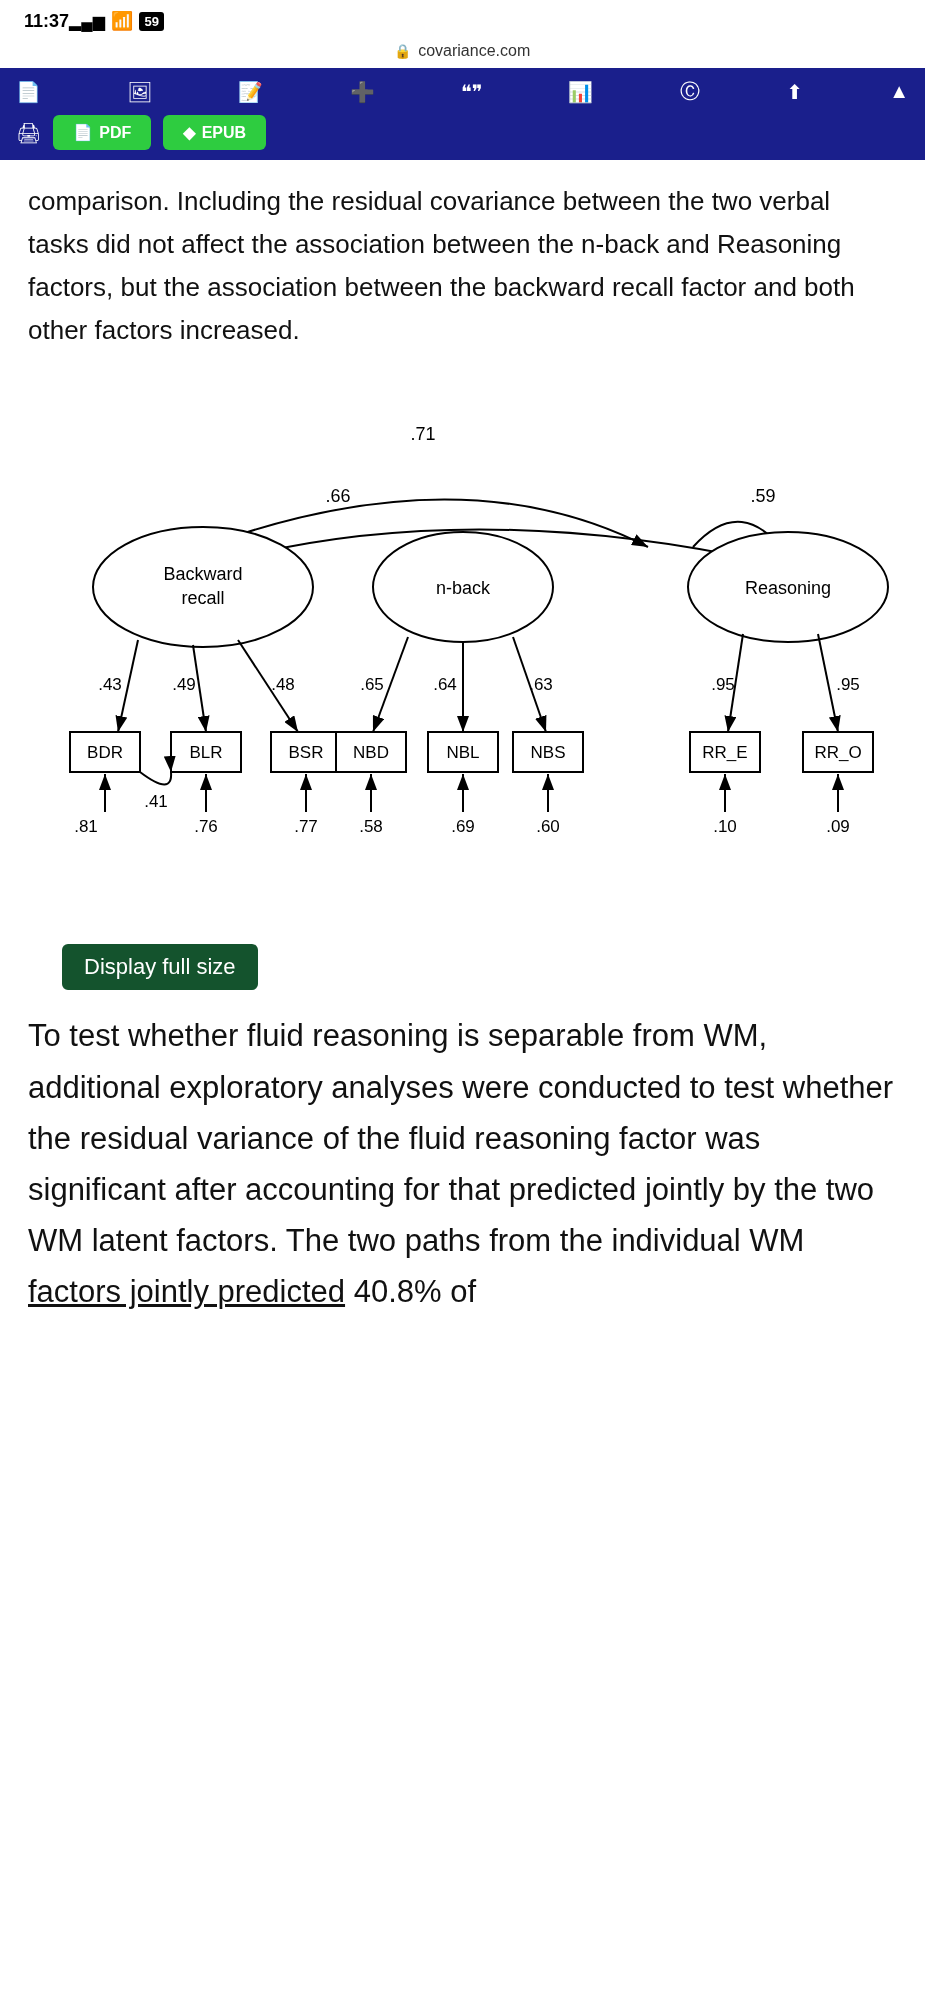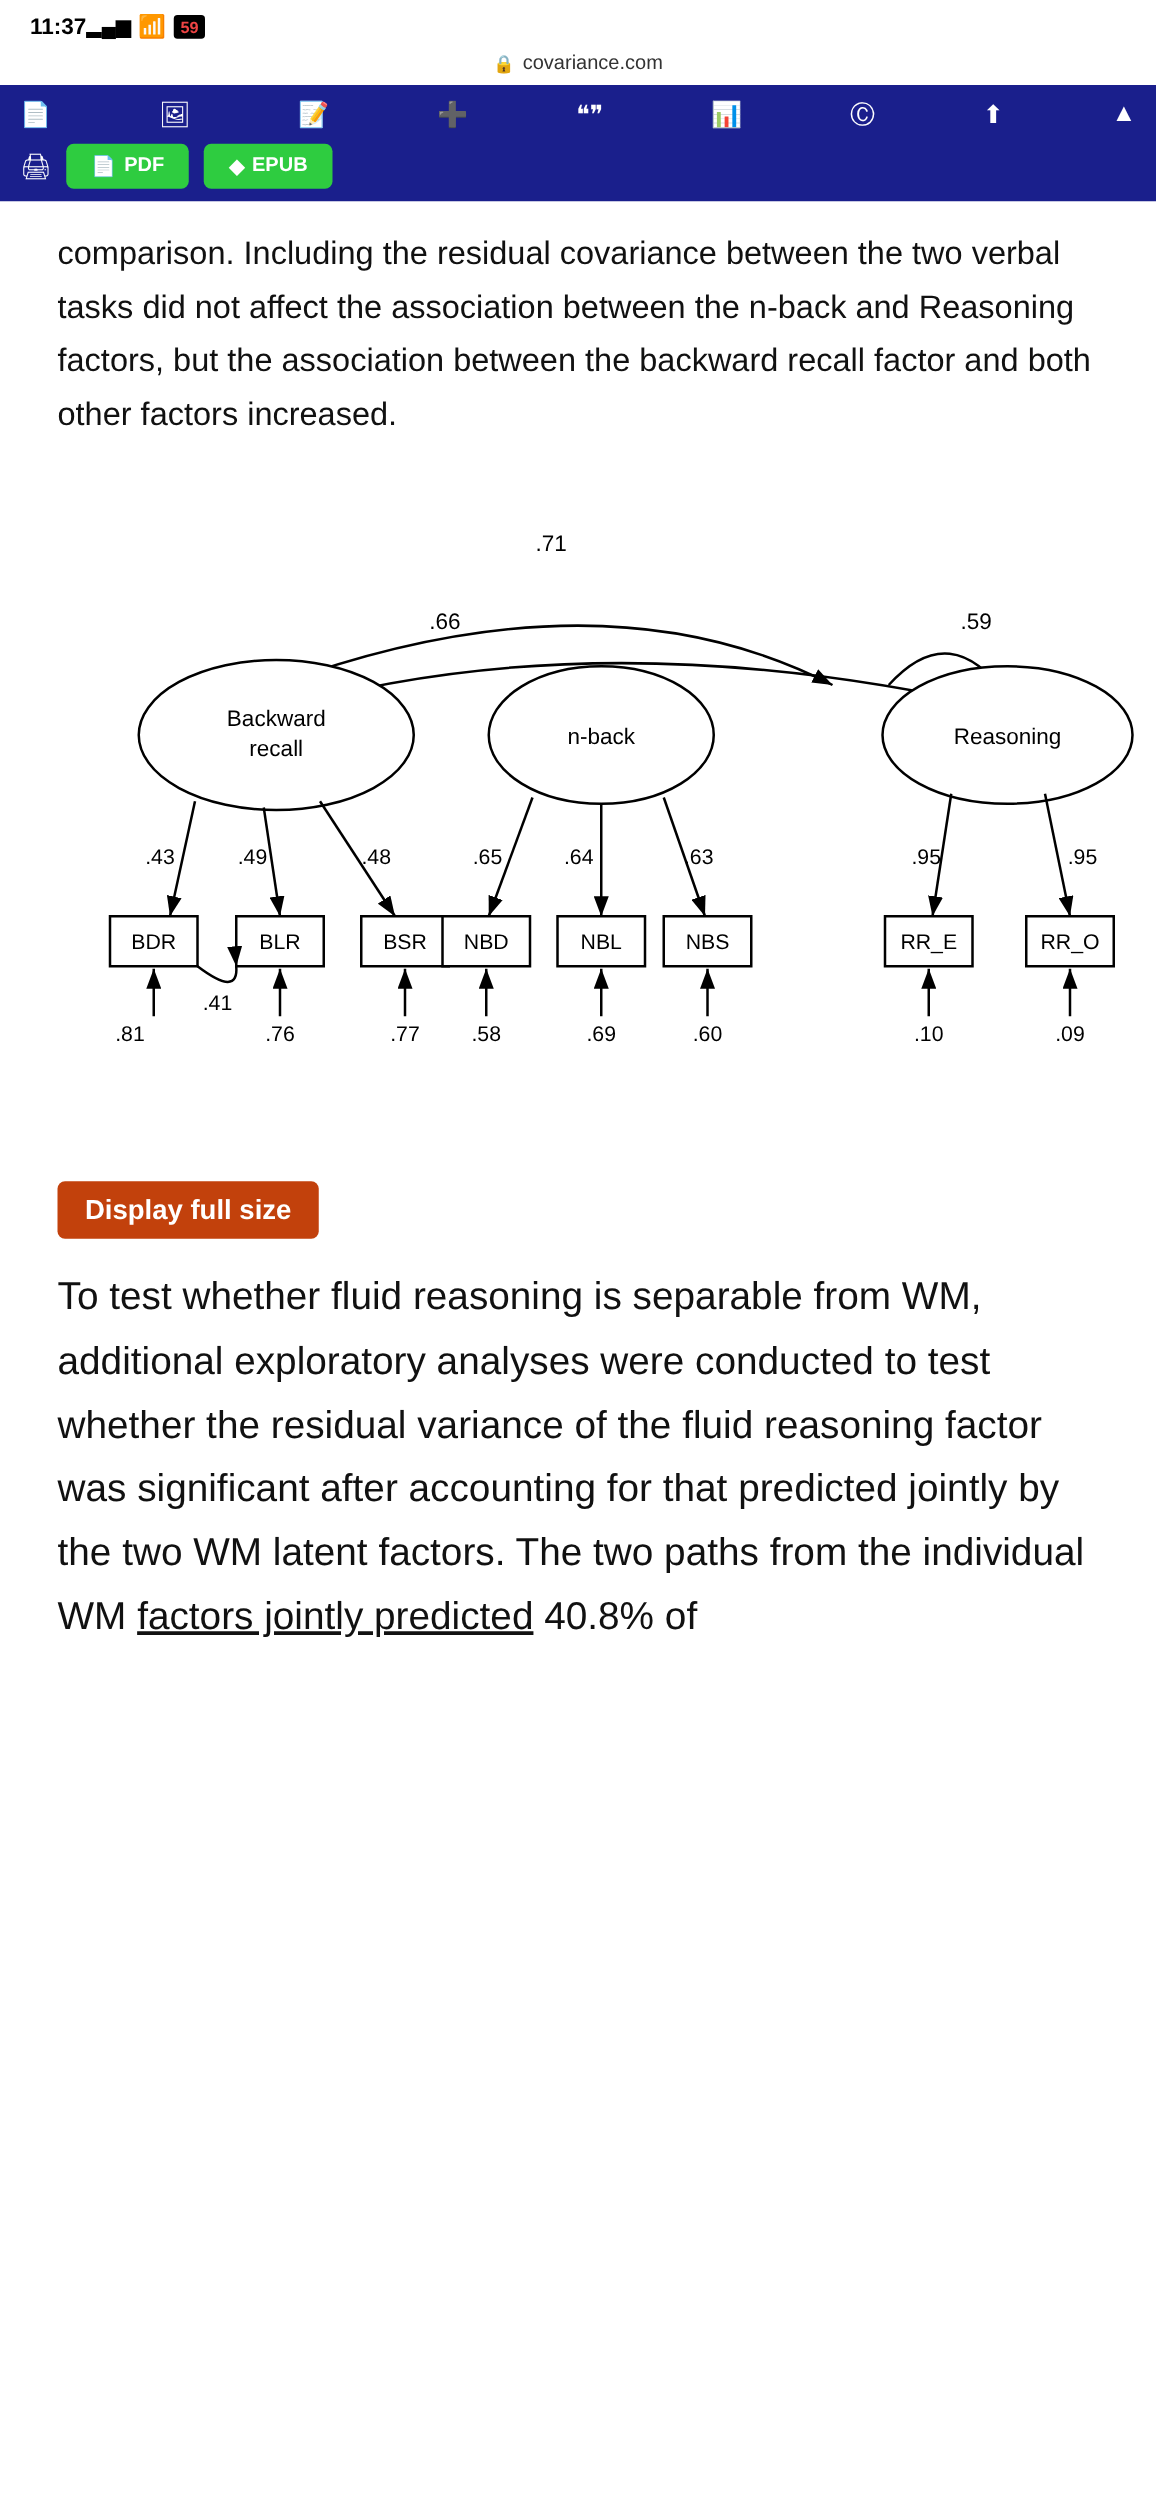--- a/index.html
+++ b/index.html
@@ -25,21 +25,21 @@
     }
     .status-icons {
       display: flex;
       align-items: center;
       gap: 6px;
     }
     .battery-icon {
       background: #000;
       border-radius: 3px;
       padding: 2px 5px;
-      color: #ef4444;
+      color: #ffffff;
       font-size: 13px;
       font-weight: 600;
     }
 
     
     .url-bar {
       text-align: center;
       padding: 4px 0 8px;
       color: #333;
       font-size: 16px;
@@ -94,49 +94,50 @@
       font-weight: 600;
       padding: 8px 20px;
       display: flex;
       align-items: center;
       gap: 6px;
       cursor: pointer;
     }
 
     
     .article-content {
-      padding: 20px 46px;
+      padding: 20px 28px;
       color: #111;
       line-height: 1.65;
       font-size: 26px;
     }
     .article-text {
       margin-bottom: 16px;
     }
 
     
     .diagram-container {
       margin: 20px 0;
       width: 100%;
       overflow: visible;
     }
 
     
     .display-full-btn {
       display: inline-block;
-      background: #c2410c;
+      background: #14532d;
       color: #fff;
       border: none;
       border-radius: 6px;
       padding: 10px 22px;
       font-size: 22px;
-      font-weight: 700;
+      font-weight: 400;
       cursor: pointer;
       margin-top: 10px;
       margin-bottom: 20px;
+      margin-left: 34px;
     }
 
     
     .body-text {
       font-size: 31px;
       line-height: 1.65;
       color: #111;
     }
 
     .underline { text-decoration: underline; }

